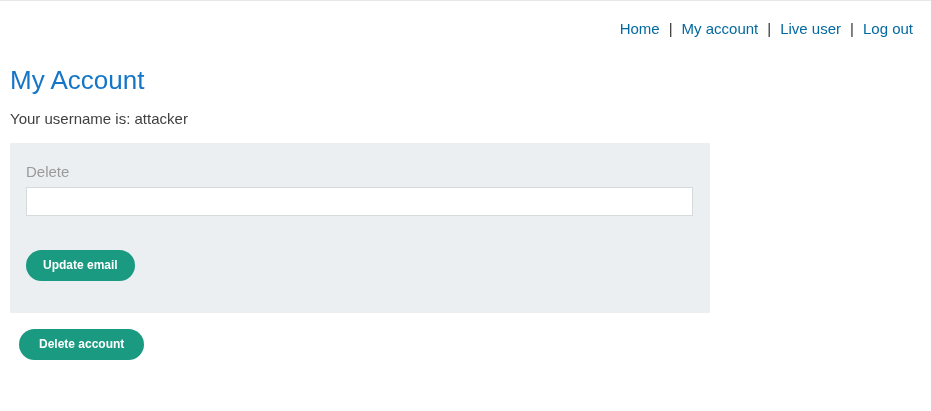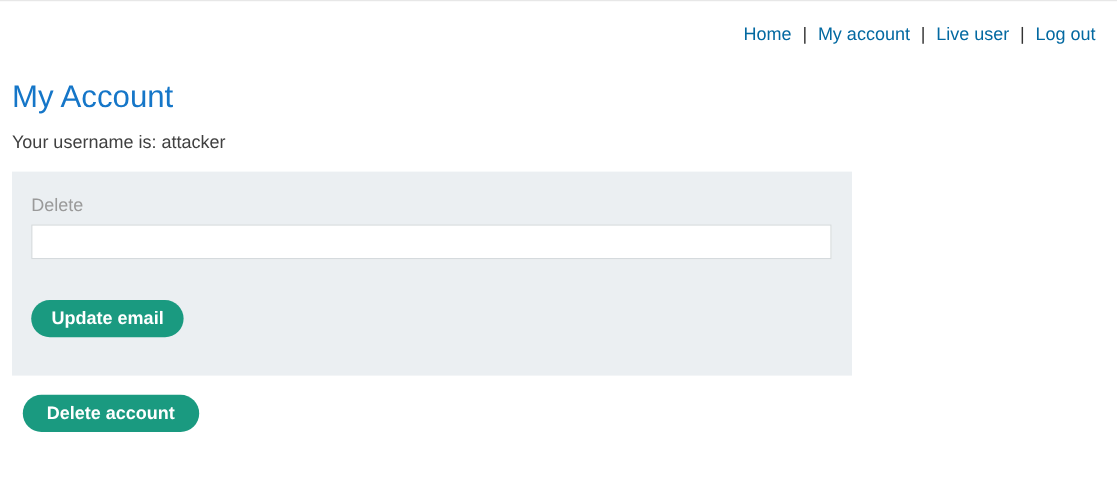--- a/index.html
+++ b/index.html
@@ -79,21 +79,21 @@
     outline: none;
   }
 
   .btn {
     display: inline-block;
     border: none;
     background: #1a9a80;
     color: #ffffff;
     font-family: "Liberation Sans", sans-serif;
     font-weight: bold;
-    font-size: 15px;
+    font-size: 12px;
     height: 31px;
     line-height: 31px;
     padding: 0 17px;
     border-radius: 16px;
     cursor: pointer;
   }
   .update-btn { margin-top: 34px; }
   .delete-btn { margin: 16px 0 0 9px; padding: 0 20px; text-align: right; }
 </style>
 </head>

